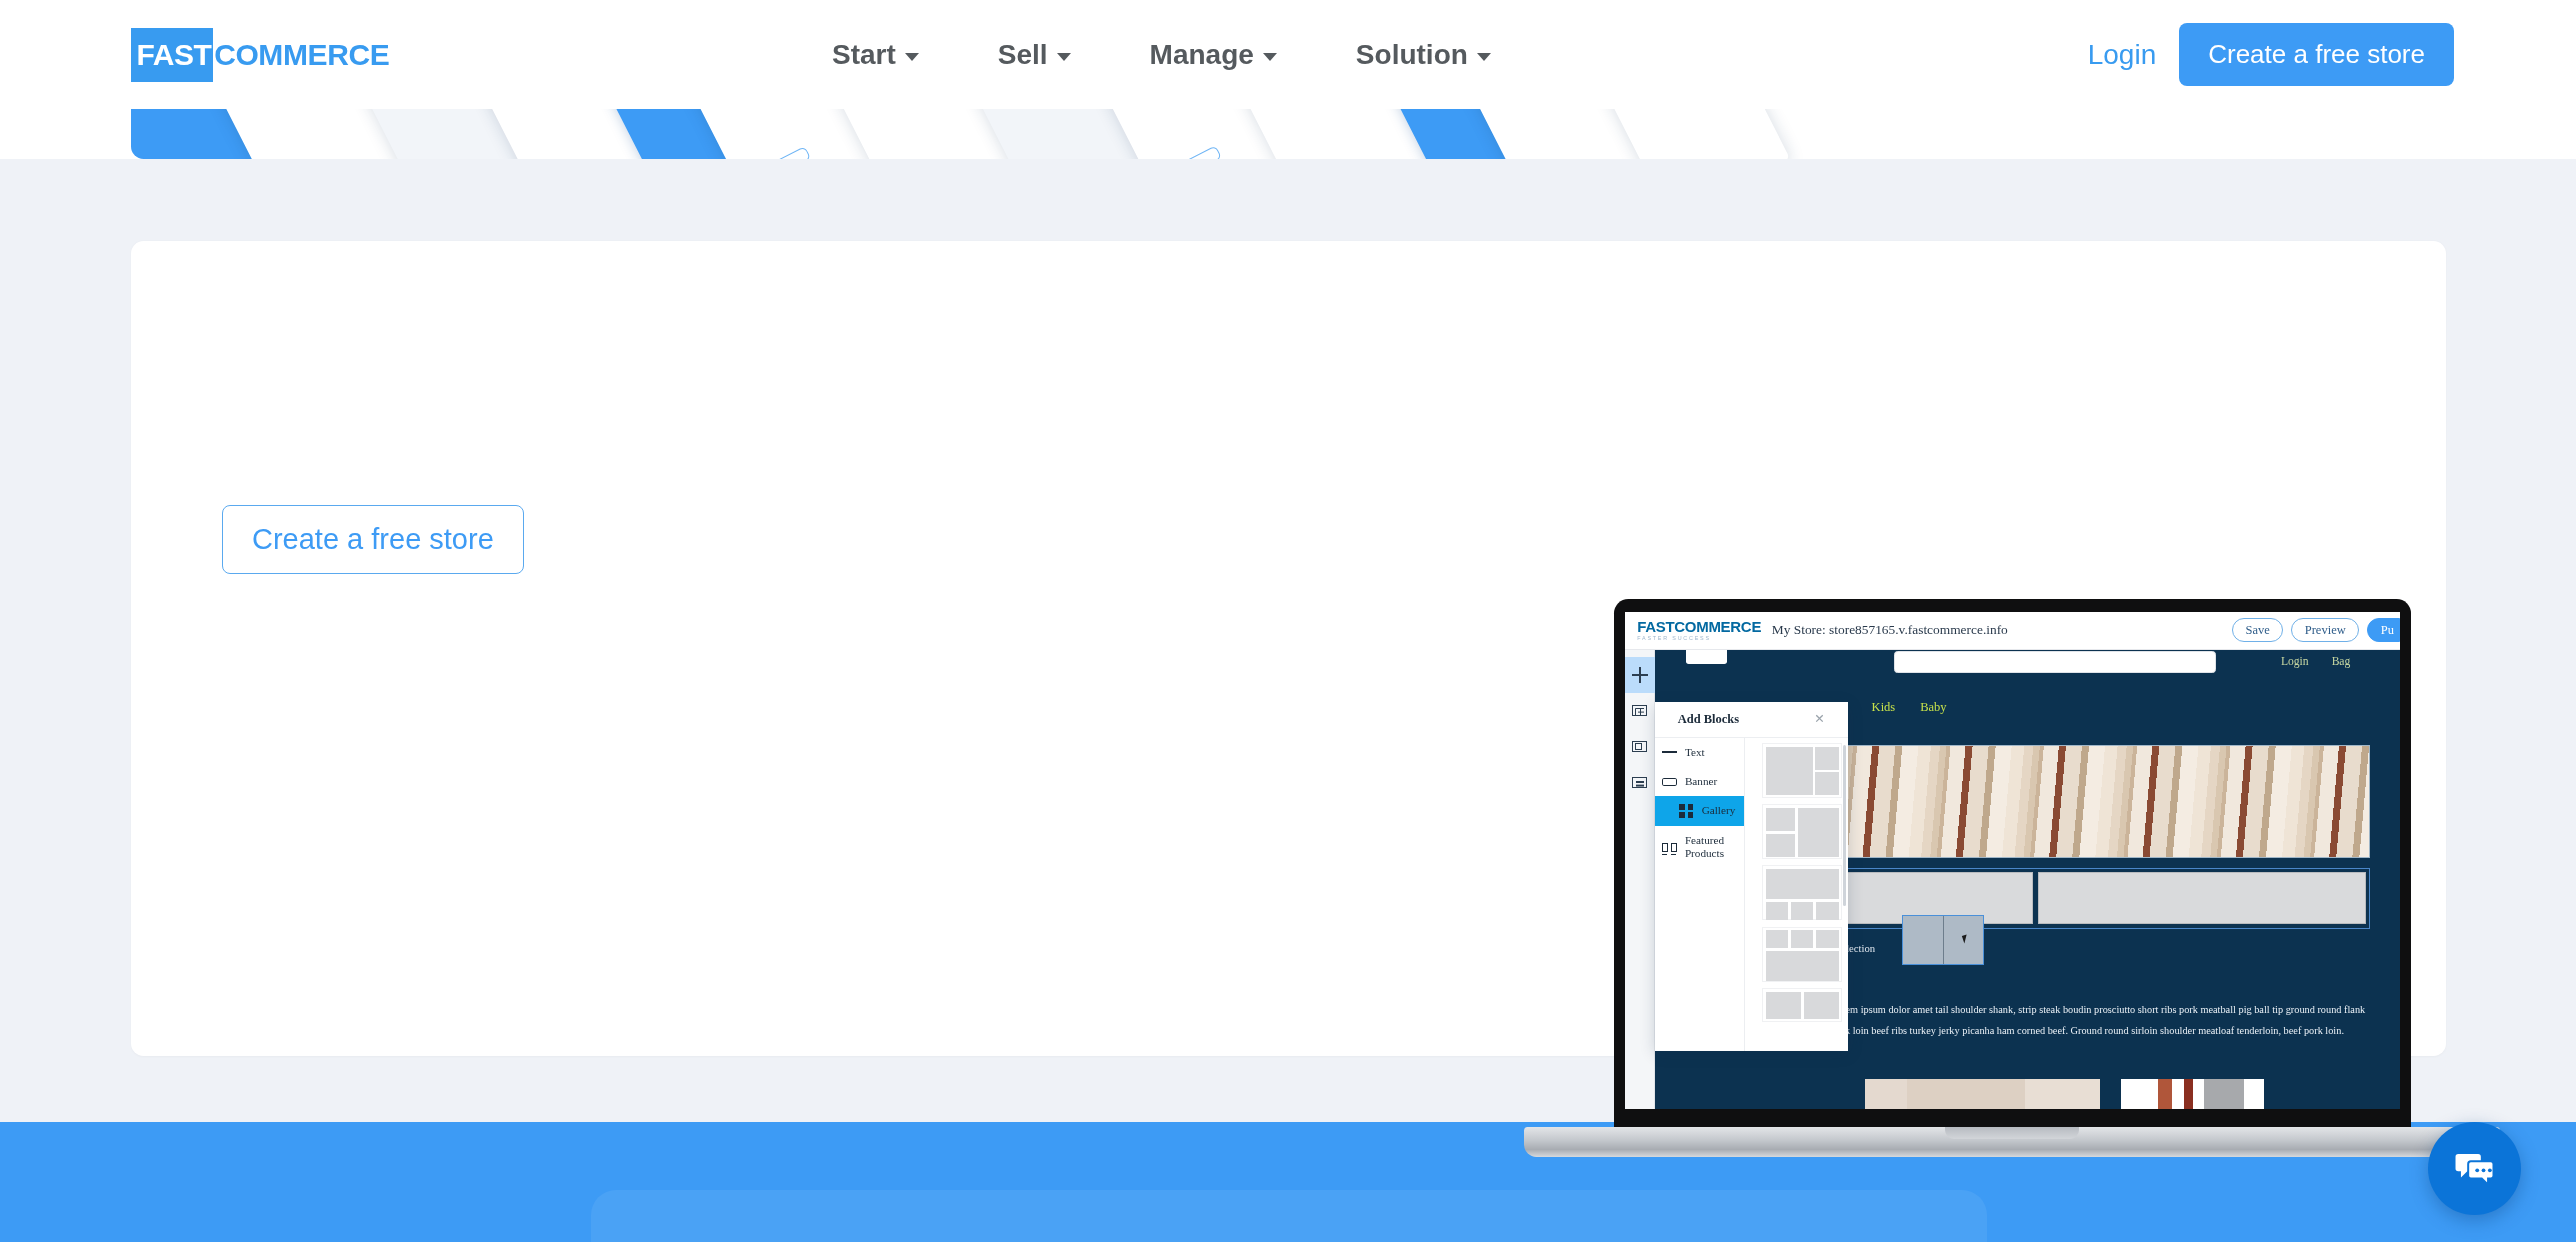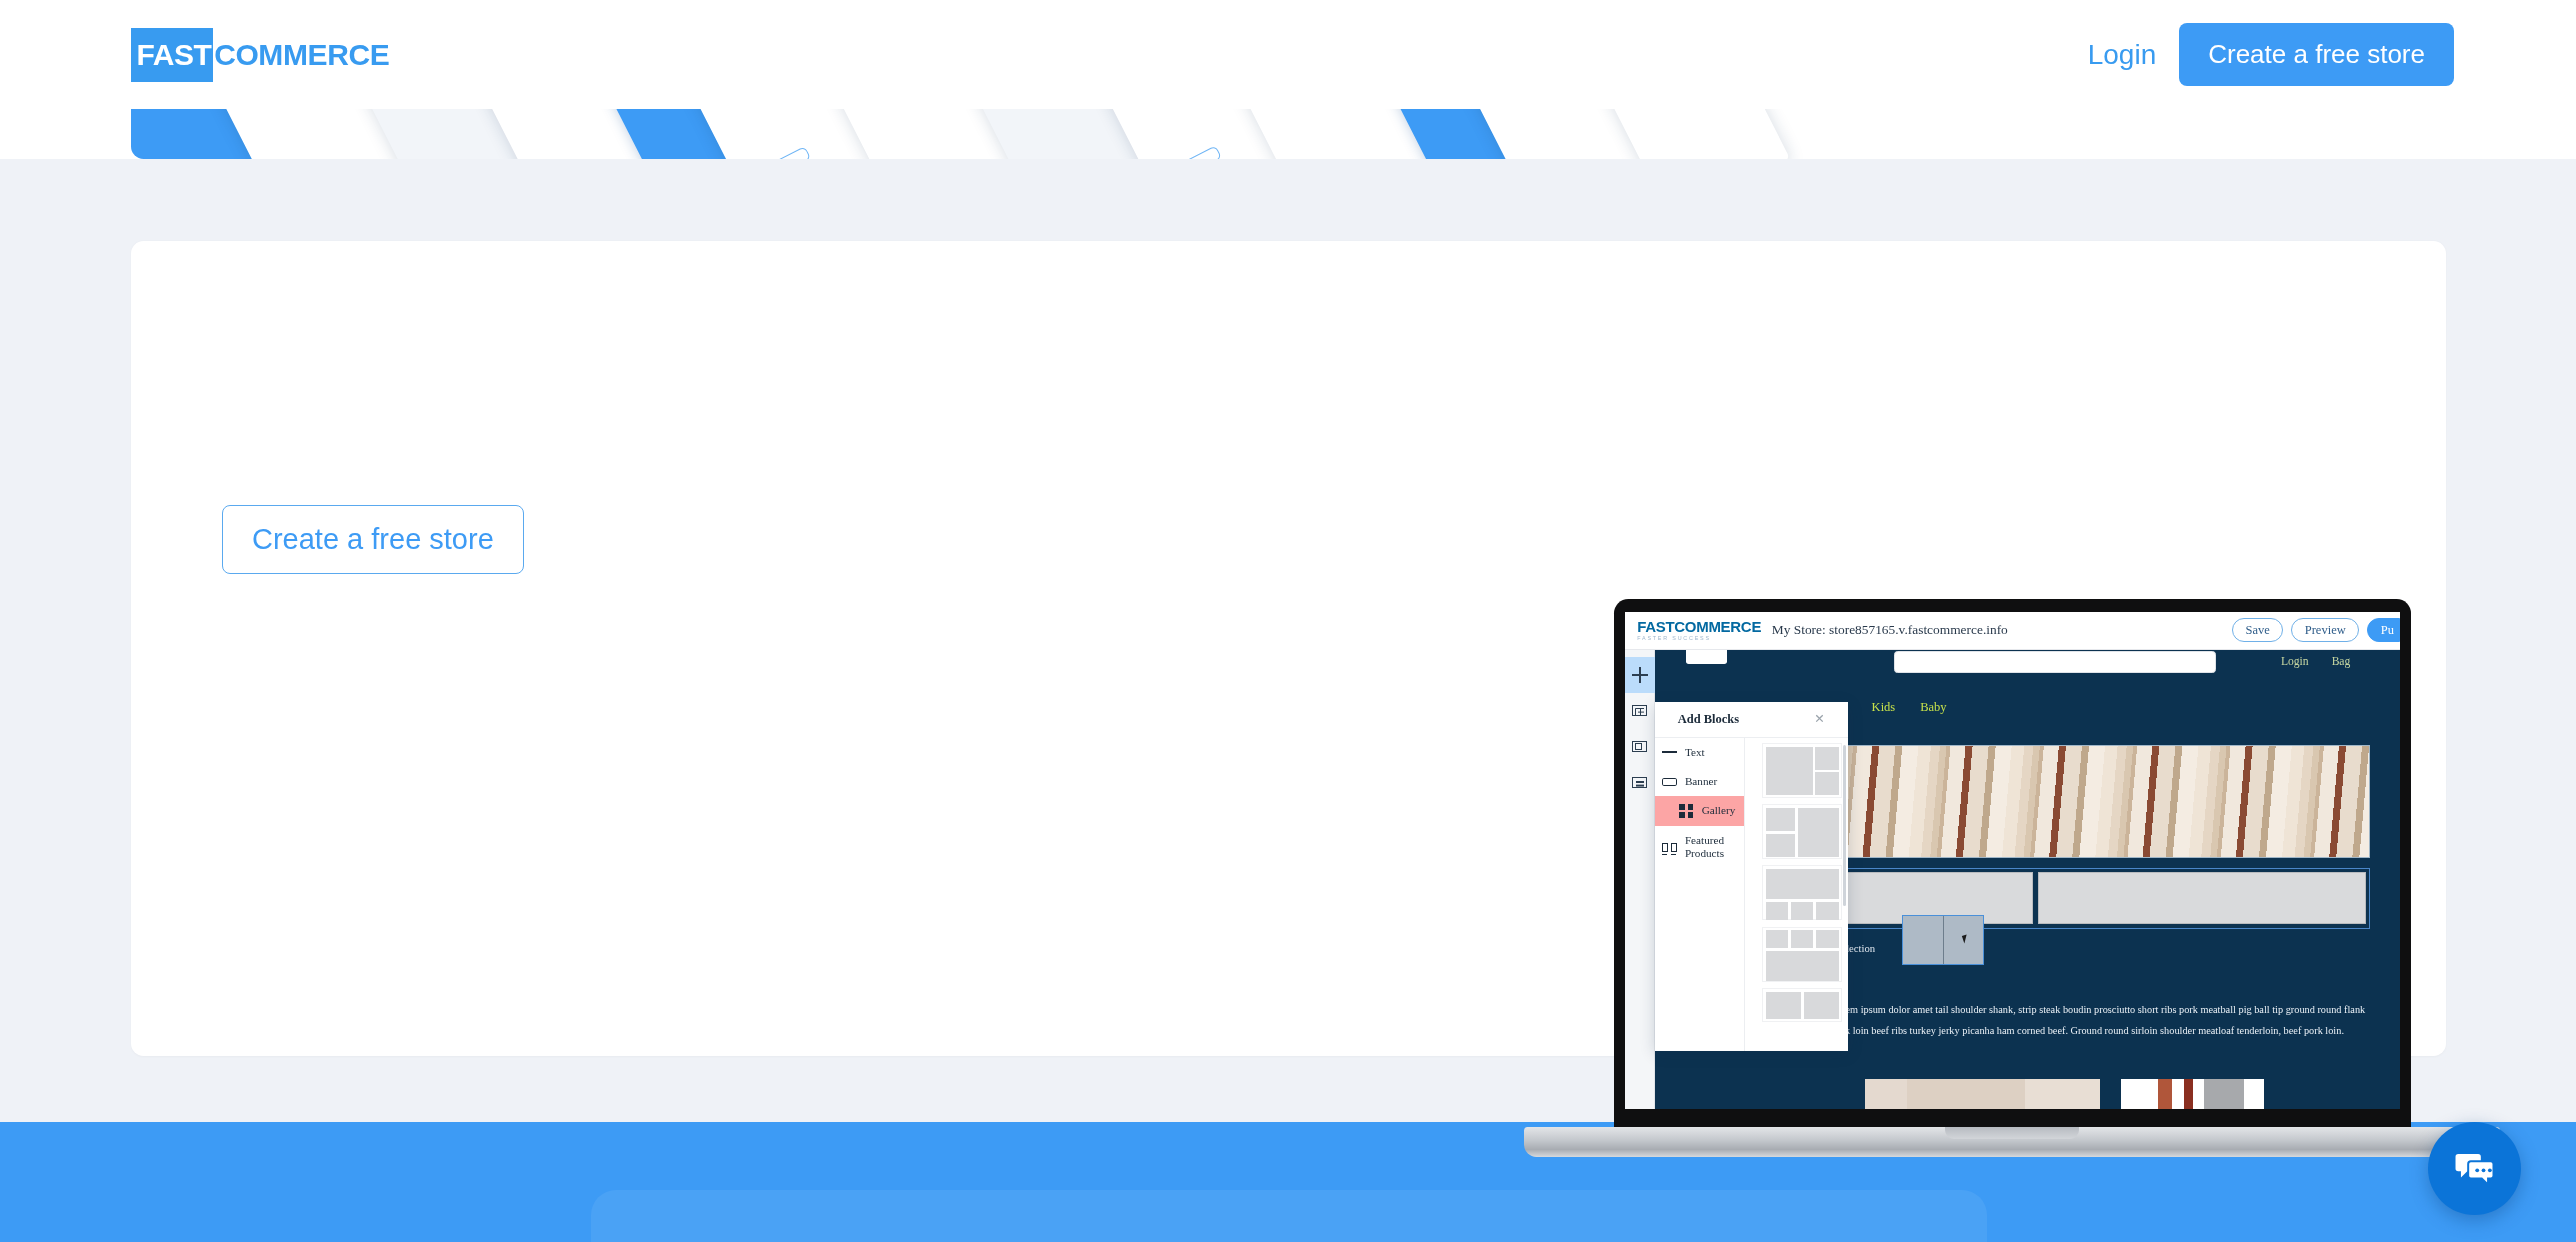--- a/index.html
+++ b/index.html
@@ -424,21 +424,21 @@
   }
   .ab-body { display: flex; flex: 1; overflow: hidden; gap: 12px; }
   .ab-list { width: 90px; border-right: 0.9px solid #eceef1; }
   .ab-item {
     display: flex; align-items: center; gap: 8px;
     padding: 8px 5.4px 8px 7.2px;
     font-family: "Liberation Serif", serif;
     font-size: 11.2px; color: #1c2b3a;
     cursor: pointer; line-height: 1.2;
   }
-  .ab-item.active { background: #fca5a5; padding-left: 24px; }
+  .ab-item.active { background: #0ea5e9; padding-left: 24px; }
   .ic { width: 15px; flex: none; display: flex; align-items: center; justify-content: center; }
   .ic-text i { display: block; width: 14.3px; height: 1.6px; background: #1c2b3a; margin: 2px 0; }
   .ic-banner u { display: block; width: 14.3px; height: 8px; border: 1.6px solid #1c2b3a; border-radius: 1.8px; }
   .ic-gallery { display: grid; grid-template-columns: 5.4px 5.4px; grid-gap: 2.7px; }
   .ic-gallery s { display: block; width: 5.4px; height: 5.4px; background: #1c2b3a; text-decoration: none; }
   .ic-feat { display: flex; gap: 3.6px; }
   .ic-feat b { display: block; width: 5.4px; height: 9px; border: 1.4px solid #1c2b3a; position: relative; }
   .ic-feat b:after { content:""; position: absolute; left: -1.4px; bottom: -4.5px; width: 5.4px; height: 1.6px; background: #1c2b3a; }
 
   .ab-thumbs {
@@ -495,20 +495,38 @@
 </head>
 <body>
 
 <div class="site-header">
 
   <div class="logo">
     <span class="logo-mark">FAST</span>
       <span class="logo-word">COMMERCE</span>
   </div>
 
+  <nav class="main-nav">
+    <div class="nav-item">
+      <span>Start</span>
+      <span class="caret"></span>
+    </div>
+    <div class="nav-item">
+      <span>Sell</span>
+      <span class="caret"></span>
+    </div>
+    <div class="nav-item">
+      <span>Manage</span>
+      <span class="caret"></span>
+    </div>
+    <div class="nav-item">
+      <span>Solution</span>
+      <span class="caret"></span>
+    </div>
+  </nav>
 
   <div class="header-actions">
     <a class="login-link">Login</a>
     <button class="btn-primary">Create a free store</button>
   </div>
 </div>
 
 <div class="banner-strip">
   <div class="banner-inner">
     <div class="tilt-card blue" style="left:-27px;top:-107px;width:134px;height:206px;"></div>

